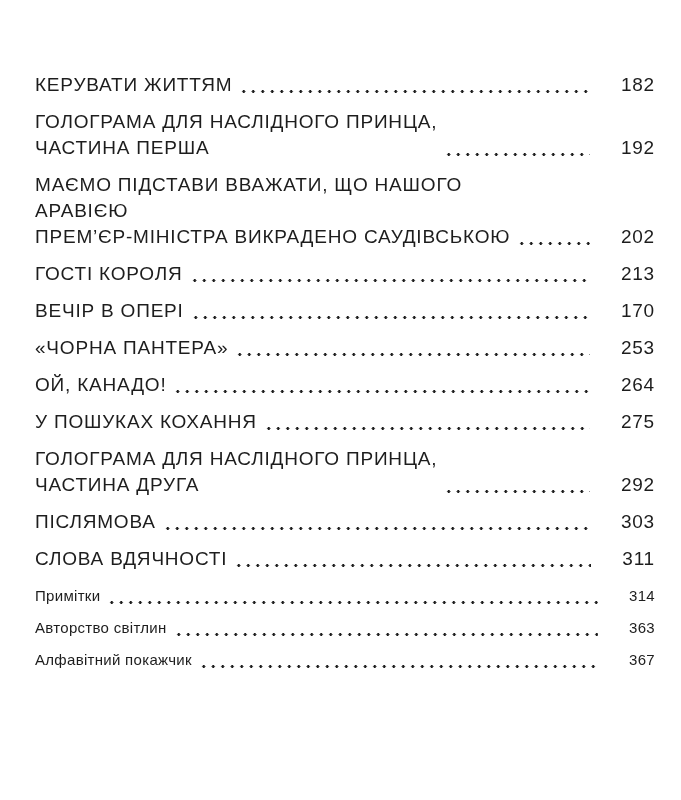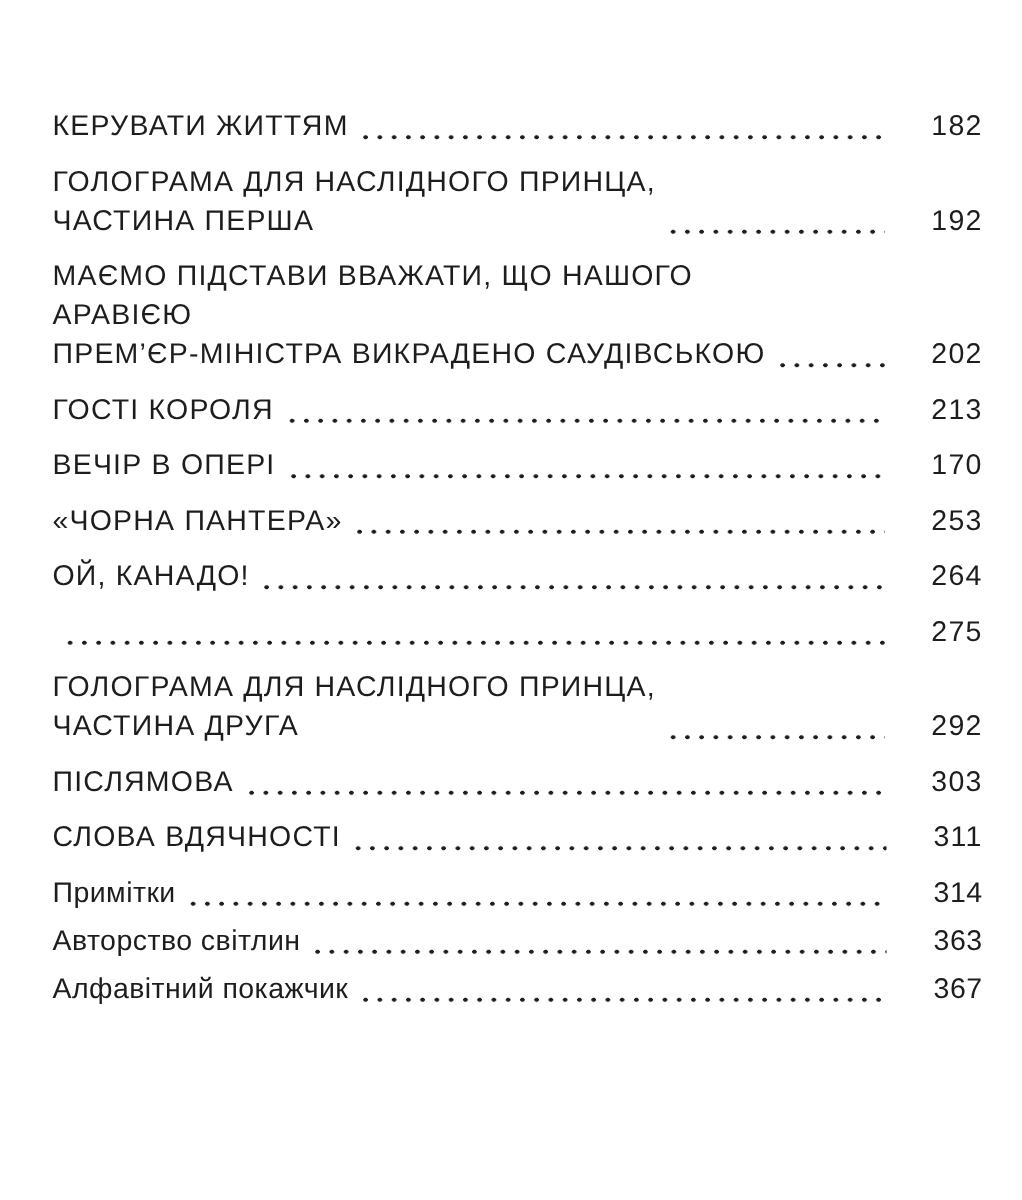--- a/index.html
+++ b/index.html
@@ -24,21 +24,21 @@
   }
   .entry .title .line { display: block; }
   .caps {
     font-size: 19px;
     line-height: 26px;
     font-weight: 500;
     letter-spacing: 0.8px;
     margin-bottom: 11px;
   }
   .lower {
-    font-size: 19px;
+    font-size: 15px;
     line-height: 26px;
     font-weight: 500;
     letter-spacing: 0.3px;
     margin-bottom: 6px;
   }
   .gap-before { margin-top: 7px; }
   .leader {
     flex: 1 1 auto;
     min-width: 14px;
     height: 5px;
@@ -103,20 +103,21 @@
     <span class="pagenum">253</span>
   </div>
 
   <div class="entry caps">
     <span class="title">ОЙ, КАНАДО!</span>
     <span class="leader"></span>
     <span class="pagenum">264</span>
   </div>
 
   <div class="entry caps">
+    <span class="title">У ПОШУКАХ КОХАННЯ</span>
     <span class="leader"></span>
     <span class="pagenum">275</span>
   </div>
 
   <div class="entry caps">
     <span class="title">
       <span class="line">ГОЛОГРАМА ДЛЯ НАСЛІДНОГО ПРИНЦА,</span>
       <span class="line">ЧАСТИНА ДРУГА</span>
     </span>
     <span class="leader"></span>

